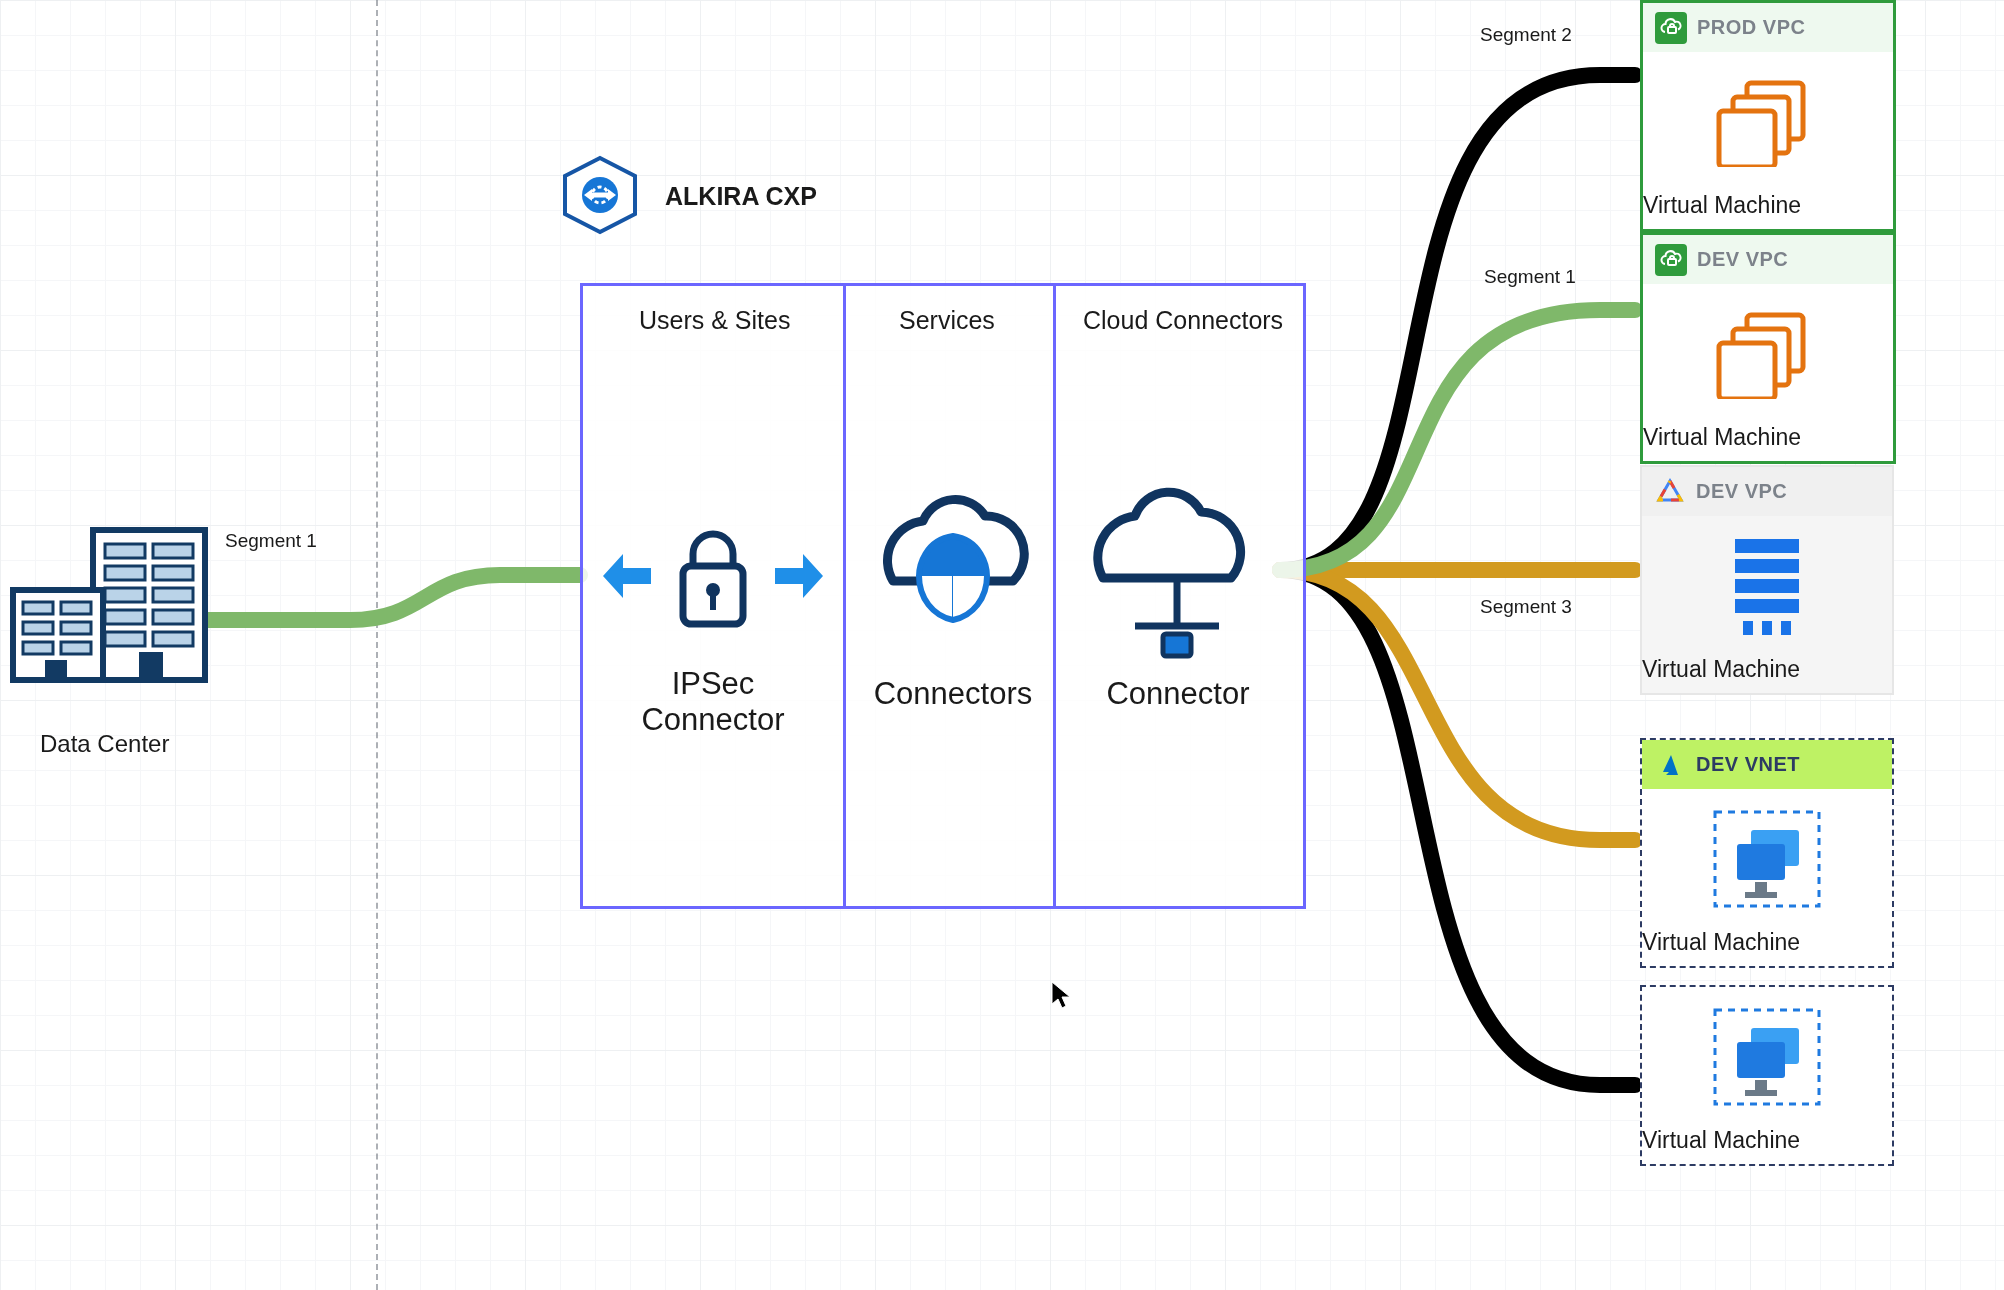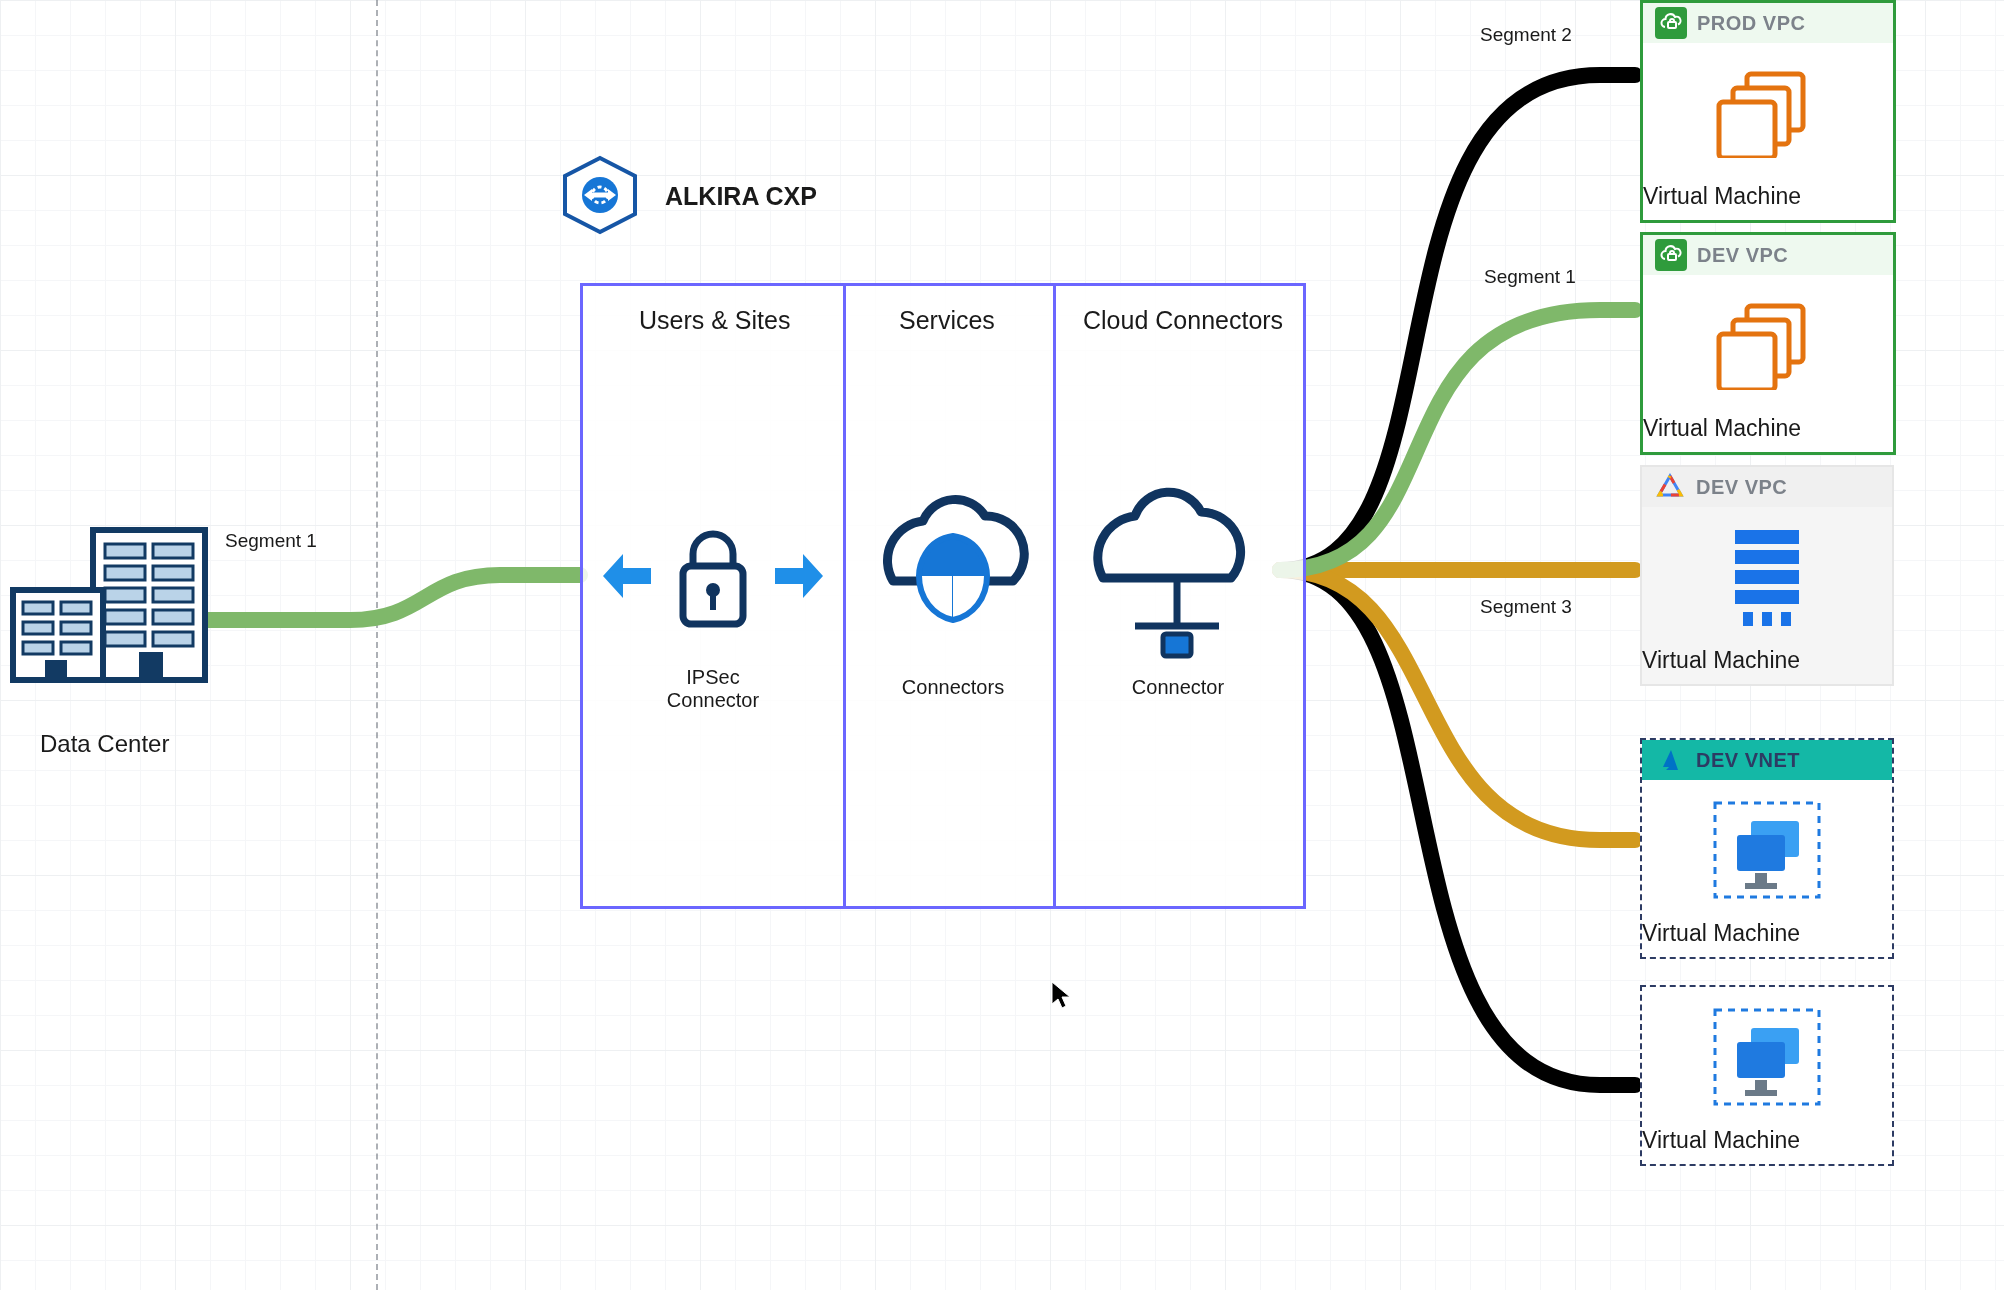--- a/index.html
+++ b/index.html
@@ -14,35 +14,35 @@
     background-size:175px 175px,175px 175px,35px 35px,35px 35px;
   }
   .vdash{position:absolute;top:0;bottom:0;border-left:2px dashed #6b7079;opacity:.55;}
   .label{position:absolute;font-size:24px;color:#1a1a1a;white-space:nowrap;}
   .label.big{font-size:25px;}
   .seg-label{position:absolute;font-size:19px;color:#1a1a1a;white-space:nowrap;}
   
   .cxp{position:absolute;left:580px;top:283px;width:720px;height:620px;border:3px solid #6b66ff;background:rgba(255,255,255,.85);}
   .cxp-div{position:absolute;top:0;bottom:0;border-left:3px solid #6b66ff;}
   .cxp-col-label{position:absolute;top:20px;font-size:25px;color:#1a1a1a;white-space:nowrap;}
-  .cxp-item-label{position:absolute;font-size:20px;color:#1a1a1a;text-align:center;width:200px;}
+  .cxp-item-label{position:absolute;font-size:31px;color:#1a1a1a;text-align:center;width:200px;}
   
   .tile{position:absolute;width:250px;background:#fff;}
-  .tile .hdr{height:40px;display:flex;align-items:center;gap:10px;padding:0 12px;background:#f3f3f3;}
+  .tile .hdr{height:49px;display:flex;align-items:center;gap:10px;padding:0 12px;background:#f3f3f3;}
   .tile .hdr .ic{width:32px;height:32px;border-radius:4px;display:flex;align-items:center;justify-content:center;}
   .tile .hdr .tl{font-size:20px;letter-spacing:.5px;color:#7c828a;font-weight:600;}
   .tile .body{height:140px;display:flex;align-items:center;justify-content:center;}
   .tile .cap{font-size:23px;color:#1a1a1a;text-align:left;padding:0 0 10px;}
   .tile.aws{border:3px solid #2f9b3c;}
   .tile.aws .hdr{background:#eef9ef;}
   .tile.aws .hdr .ic{background:#2f9b3c;}
   .tile.gcp{border:2px solid #e6e6e6;background:#f5f5f5;}
   .tile.gcp .hdr{background:#f0f0f0;}
   .tile.az{border:2px dashed #2d3b63;}
-  .tile.az .hdr{background:#14b8a6;}
+  .tile.az .hdr{background:#bef264;}
   
   svg.paths{position:absolute;inset:0;pointer-events:none;}
   .stroke-green{stroke:#7fb86a;}
   .stroke-black{stroke:#000;}
   .stroke-gold{stroke:#d29a1f;}
   .stroke-thick{stroke-width:16;fill:none;stroke-linecap:round;}
   
   .icon{position:absolute;}
   .cursor{position:absolute;width:22px;height:30px;}
 </style>

